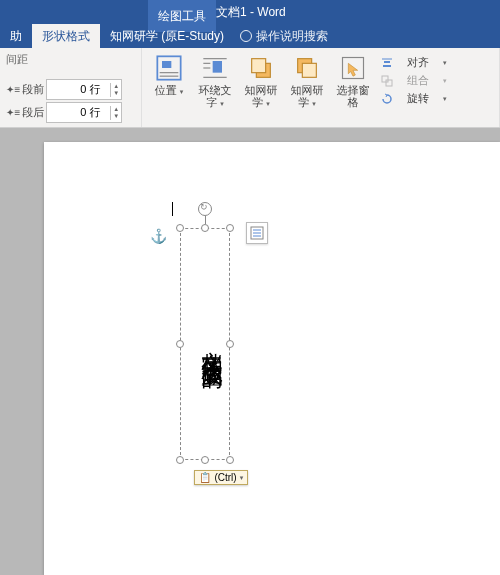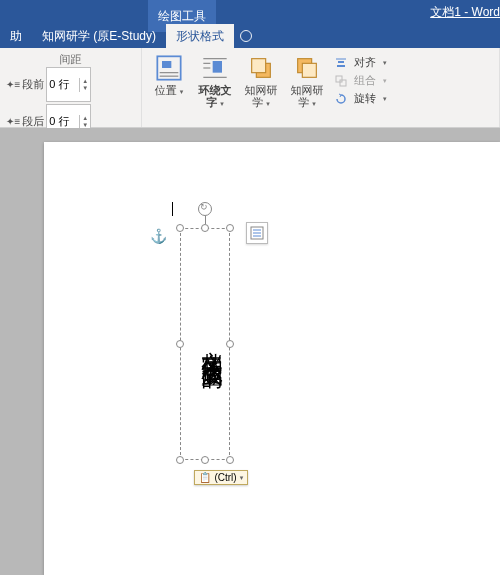--- a/index.html
+++ b/index.html
@@ -2,47 +2,47 @@
 <html><head>
 <meta charset="utf-8">
 <style>
   * { box-sizing: border-box; margin: 0; padding: 0; font-family: "Microsoft YaHei", sans-serif; }
   body { width: 500px; height: 575px; overflow: hidden; background: #fff; }
 
   .titlebar { background: #2b579a; color: #fff; height: 24px; display: flex; align-items: center; font-size: 12px; }
   .titlebar .tabs { display: flex; height: 100%; }
   .titlebar .tab { padding: 16px 10px; display: flex; align-items: center; cursor: pointer; }
   .titlebar .tab.context { background: #3e6db5; }
-  .titlebar .title { flex: 1; text-align: right; text-decoration: underline; }
+  .titlebar .title { flex: 1; text-align: left; }
 
   .ribbon-tabs { background: #2b579a; color: #fff; height: 24px; display: flex; align-items: center; font-size: 12px; }
   .ribbon-tabs .rtab { padding: 0 10px; height: 100%; display: flex; align-items: center; cursor: pointer; }
   .ribbon-tabs .rtab.active { background: #f3f2f1; color: #2b579a; }
   .ribbon-tabs .tell { display: flex; align-items: center; gap: 4px; margin-left: 6px; opacity: .9; }
   .ribbon-tabs .bulb { width: 12px; height: 12px; border: 1.5px solid #fff; border-radius: 50%; position: relative; }
 
   .ribbon { background: #f3f2f1; border-bottom: 1px solid #d0d0d0; height: 80px; display: flex; font-size: 11px; color: #444; }
   .group { border-right: 1px solid #e0e0e0; padding: 4px 6px 2px; display: flex; flex-direction: column; justify-content: space-between; }
   .group .controls { display: flex; gap: 4px; align-items: flex-start; }
   .group .glabel { text-align: center; font-size: 11px; color: #666; padding-top: 2px; }
 
   .spacing .row { display: flex; align-items: center; gap: 2px; margin-bottom: 2px; }
-  .spin { display: flex; align-items: center; border: 1px solid #c0c0c0; background: #fff; height: 35px; }
+  .spin { display: flex; align-items: center; border: 1px solid #c0c0c0; background: #fff; height: 21px; padding-left: 31px; }
   .spin input { border: none; width: 32px; font-size: 11px; padding: 0 2px; text-align: left; outline: none; }
   .spin .arrows { display: flex; flex-direction: column; border-left: 1px solid #c0c0c0; }
   .spin .arrows span { font-size: 6px; line-height: 7px; padding: 0 2px; cursor: pointer; color: #666; }
   .mini-icon { font-size: 10px; color: #555; }
 
   .bigbtn { display: flex; flex-direction: column; align-items: center; width: 42px; cursor: pointer; padding-top: 2px; }
   .bigbtn .ic { width: 28px; height: 28px; display: flex; align-items: center; justify-content: center; }
   .bigbtn .lbl { font-size: 11px; text-align: center; line-height: 12px; margin-top: 2px; }
   .drop { font-size: 7px; color: #666; }
 
   .smallcol { display: flex; flex-direction: column; gap: 1px; padding-top: 2px; }
-  .smallbtn { display: flex; align-items: center; gap: 7px; font-size: 11px; padding: 1px 3px; cursor: pointer; white-space: nowrap; }
+  .smallbtn { display: flex; align-items: center; gap: 14px; font-size: 11px; padding: 1px 3px; cursor: pointer; white-space: nowrap; }
   .smallbtn .sic { width: 12px; height: 12px; display: inline-block; }
 
   .doc-area { background: #b8b8b8; height: calc(575px - 128px); padding: 14px 0 0 44px; position: relative; }
   .page { background: #fff; width: 456px; height: 433px; box-shadow: 0 1px 3px rgba(0,0,0,.3); position: relative; }
 
   .textbox { position: absolute; left: 130px; top: 80px; width: 62px; height: 244px; }
   .tb-border { position: absolute; inset: 6px; border: 1px dashed #888; background: #fff; }
   .handle { position: absolute; width: 8px; height: 8px; background: #fff; border: 1px solid #888; border-radius: 50%; }
   .h-tl { left: 2px; top: 2px; } .h-tr { right: 2px; top: 2px; }
   .h-bl { left: 2px; bottom: 2px; } .h-br { right: 2px; bottom: 2px; }
@@ -71,31 +71,32 @@
 
 <div class="titlebar">
   <div class="tabs" style="margin-left:148px;">
     <div class="tab context">绘图工具</div>
   </div>
   <div class="title">文档1 - Word</div>
 </div>
 
 <div class="ribbon-tabs">
   <div class="rtab">助</div>
+  <div class="rtab active">形状格式</div>
   <div class="rtab">知网研学 (原E-Study)</div>
-  <div class="rtab active">形状格式</div>
   <div class="tell">
     <span class="bulb"></span>
+    <span>操作说明搜索</span>
   </div>
 </div>
 
 <div class="ribbon">
 
   <div class="group spacing" style="width:142px;">
-    <div style="text-align:center;font-size:11px;color:#666;">间距</div>
+    <div style="text-align:left;font-size:11px;color:#666;">间距</div>
     <div>
       <div class="row">
         <span class="mini-icon">✦≡</span>
         <span>段前</span>
         <div class="spin">
           <input value="0 行" style="">
           <div class="arrows">
               <span>▲</span>
               <span>▼</span>
             </div>
@@ -131,40 +132,49 @@
       <div class="bigbtn">
         <div class="ic">
           <svg viewBox="0 0 24 24">
               <line x1="2" y1="4" x2="22" y2="4" stroke="#888"></line>
               <line x1="2" y1="8" x2="8" y2="8" stroke="#888"></line>
               <rect x="10" y="6" width="8" height="10" fill="#5b8bd4"></rect>
               <line x1="2" y1="12" x2="8" y2="12" stroke="#888"></line>
               <line x1="2" y1="20" x2="22" y2="20" stroke="#888"></line>
             </svg>
         </div>
-        <div class="lbl"><span style="white-space:pre;font-weight:bold;">环绕文
+        <div class="lbl"><span style="white-space:pre;">环绕文
 字</span> <span class="drop">▾</span></div>
       </div>
       <div class="bigbtn">
         <div class="ic">
           <svg viewBox="0 0 24 24">
               <rect x="8" y="8" width="12" height="12" fill="#f4b860" stroke="#c08a30"></rect>
               <rect x="4" y="4" width="12" height="12" fill="#fde9c4" stroke="#c08a30"></rect>
             </svg>
         </div>
         <div class="lbl"><span>知网研学</span> <span class="drop">▾</span></div>
       </div>
       <div class="bigbtn">
         <div class="ic">
           <svg viewBox="0 0 24 24">
               <rect x="4" y="4" width="12" height="12" fill="#f4b860" stroke="#c08a30"></rect>
               <rect x="8" y="8" width="12" height="12" fill="#fde9c4" stroke="#c08a30"></rect>
             </svg>
         </div>
         <div class="lbl"><span>知网研学</span> <span class="drop">▾</span></div>
+      </div>
+      <div class="bigbtn">
+        <div class="ic">
+          <svg viewBox="0 0 24 24">
+              <rect x="3" y="3" width="18" height="18" fill="none" stroke="#888"></rect>
+              <path d="M8 8 L16 14 L12 14 L14 18 L12 19 L10 15 L8 17 Z" fill="#f4b860" stroke="#c08a30" stroke-width="0.5"></path>
+            </svg>
+        </div>
+        <div class="lbl">选择窗格</div>
       </div>
       <div class="smallcol">
         <div class="smallbtn">
           <span class="sic">
               <svg viewBox="0 0 12 12">
                 <line x1="1" y1="2" x2="11" y2="2" stroke="#5b8bd4"></line>
                 <rect x="3" y="4" width="6" height="2" fill="#5b8bd4"></rect>
                 <rect x="2" y="8" width="8" height="2" fill="#5b8bd4"></rect>
               </svg>
             </span>

